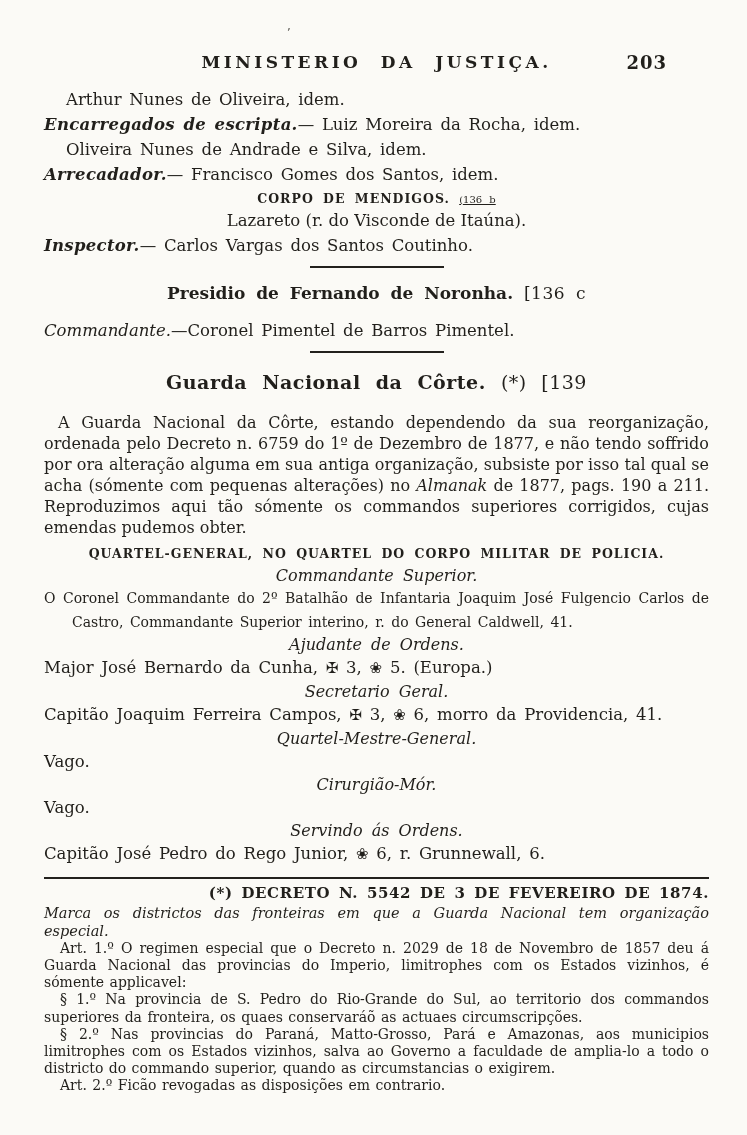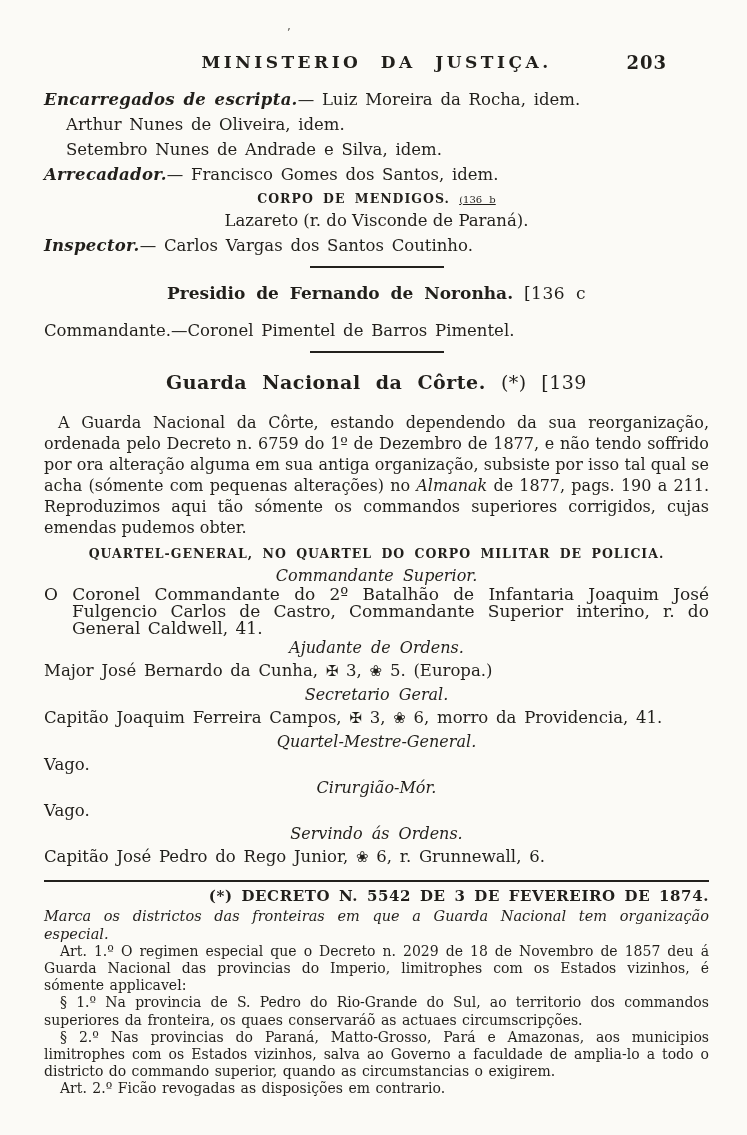--- a/index.html
+++ b/index.html
@@ -16,63 +16,63 @@
   .page-head { position:relative; text-align:center; height:24px; }
   .head-title { display:inline-block; font-size:17px; font-weight:bold; letter-spacing:3.5px; word-spacing:10px; }
   .page-num { position:absolute; top:0; right:42px; font-size:18px; font-weight:bold; letter-spacing:1px; }
   .scan-speck { position:absolute; top:-26px; left:243px; font-size:11px; color:#3a3833; }
 
   .roster { margin-top:11px; }
   p { margin:0; }
   .entry { font-size:16.5px; line-height:25px; word-spacing:2.5px; }
   .ind { padding-left:22px; }
   .lbl { font-style:italic; font-weight:bold; letter-spacing:0.3px; }
-  .lbl-i { }
+  .lbl-i { font-style:italic; }
 
   .caps-line { text-align:center; font-size:12.5px; font-weight:bold; letter-spacing:1px; line-height:17px; margin-top:3px; word-spacing:4px; }
   .caps-line .ref { font-weight:normal; font-size:10px; letter-spacing:0;text-decoration:underline; }
   .center-line { text-align:center; font-size:16.5px; line-height:25px; }
 
   .rule-short { width:134px; border:0; border-top:2.5px solid #23211d; margin:8px auto 6px auto; }
   .rule-full  { border:0; border-top:2.5px solid #23211d; margin:10px 0 5px 0; }
 
   .heading { text-align:center; font-size:17px; font-weight:bold; line-height:22px; word-spacing:5px; }
   .heading .ref { font-weight:normal; letter-spacing:0.5px; }
   .heading-big { font-size:19px; line-height:27px; word-spacing:8px; letter-spacing:0.5px; }
 
   .intro { text-align:justify; font-size:16px; line-height:21px; text-indent:14px; margin-top:2px; }
   .sub-title { text-align:center; font-style:italic; font-size:16px; line-height:21px; word-spacing:4px; }
-  .hang { padding-left:28px; text-indent:-28px; text-align:justify; font-size:17px; line-height:17px; word-spacing:2px; }
+  .hang { padding-left:28px; text-indent:-28px; text-align:justify; font-size:14px; line-height:24px; word-spacing:2px; }
   .sym { font-family:"DejaVu Sans", sans-serif; font-size:15px; }
 
   .fn-head { text-align:right; font-size:15px; font-weight:bold; letter-spacing:0.6px; line-height:15px; margin-top:7px; word-spacing:3px; }
   .fn-sub { font-style:italic; font-size:14.5px; line-height:18px; margin-top:3px; text-align:justify; word-spacing:2px; }
   .fn { font-size:14px; line-height:17.2px; text-align:justify; text-indent:16px; word-spacing:1px; }
 </style>
 </head>
 <body>
 
 <div class="page">
 
   <header class="page-head">
     <span class="scan-speck">’</span>
     <span class="head-title">MINISTERIO DA JUSTIÇA.</span>
     <span class="page-num">203</span>
   </header>
 
   <section class="roster">
+    <p class="entry ind">Arthur Nunes de Oliveira, idem.</p>
     <p class="entry"><span class="lbl">Encarregados de escripta.</span><span>— Luiz Moreira da Rocha, idem.</span></p>
-    <p class="entry ind">Arthur Nunes de Oliveira, idem.</p>
-    <p class="entry ind">Setembro Nunes de Andrade e Silva, idem.</p>
+    <p class="entry ind">Oliveira Nunes de Andrade e Silva, idem.</p>
     <p class="entry"><span class="lbl">Arrecadador.</span><span>— Francisco Gomes dos Santos, idem.</span></p>
   </section>
 
   <section>
     <div class="caps-line"><span>CORPO DE MENDIGOS.</span> <span class="ref">(136 b</span></div>
-    <div class="center-line">Lazareto (r. do Visconde de Paraná).</div>
+    <div class="center-line">Lazareto (r. do Visconde de Itaúna).</div>
     <p class="entry"><span class="lbl">Inspector.</span><span>— Carlos Vargas dos Santos Coutinho.</span></p>
   </section>
 
   <hr class="rule-short">
 
   <section>
     <h2 class="heading"><span>Presidio de Fernando de Noronha.</span> <span class="ref">[136 c</span></h2>
     <p class="entry"><span class="lbl-i">Commandante.</span><span>—Coronel Pimentel de Barros Pimentel.</span></p>
   </section>
 

